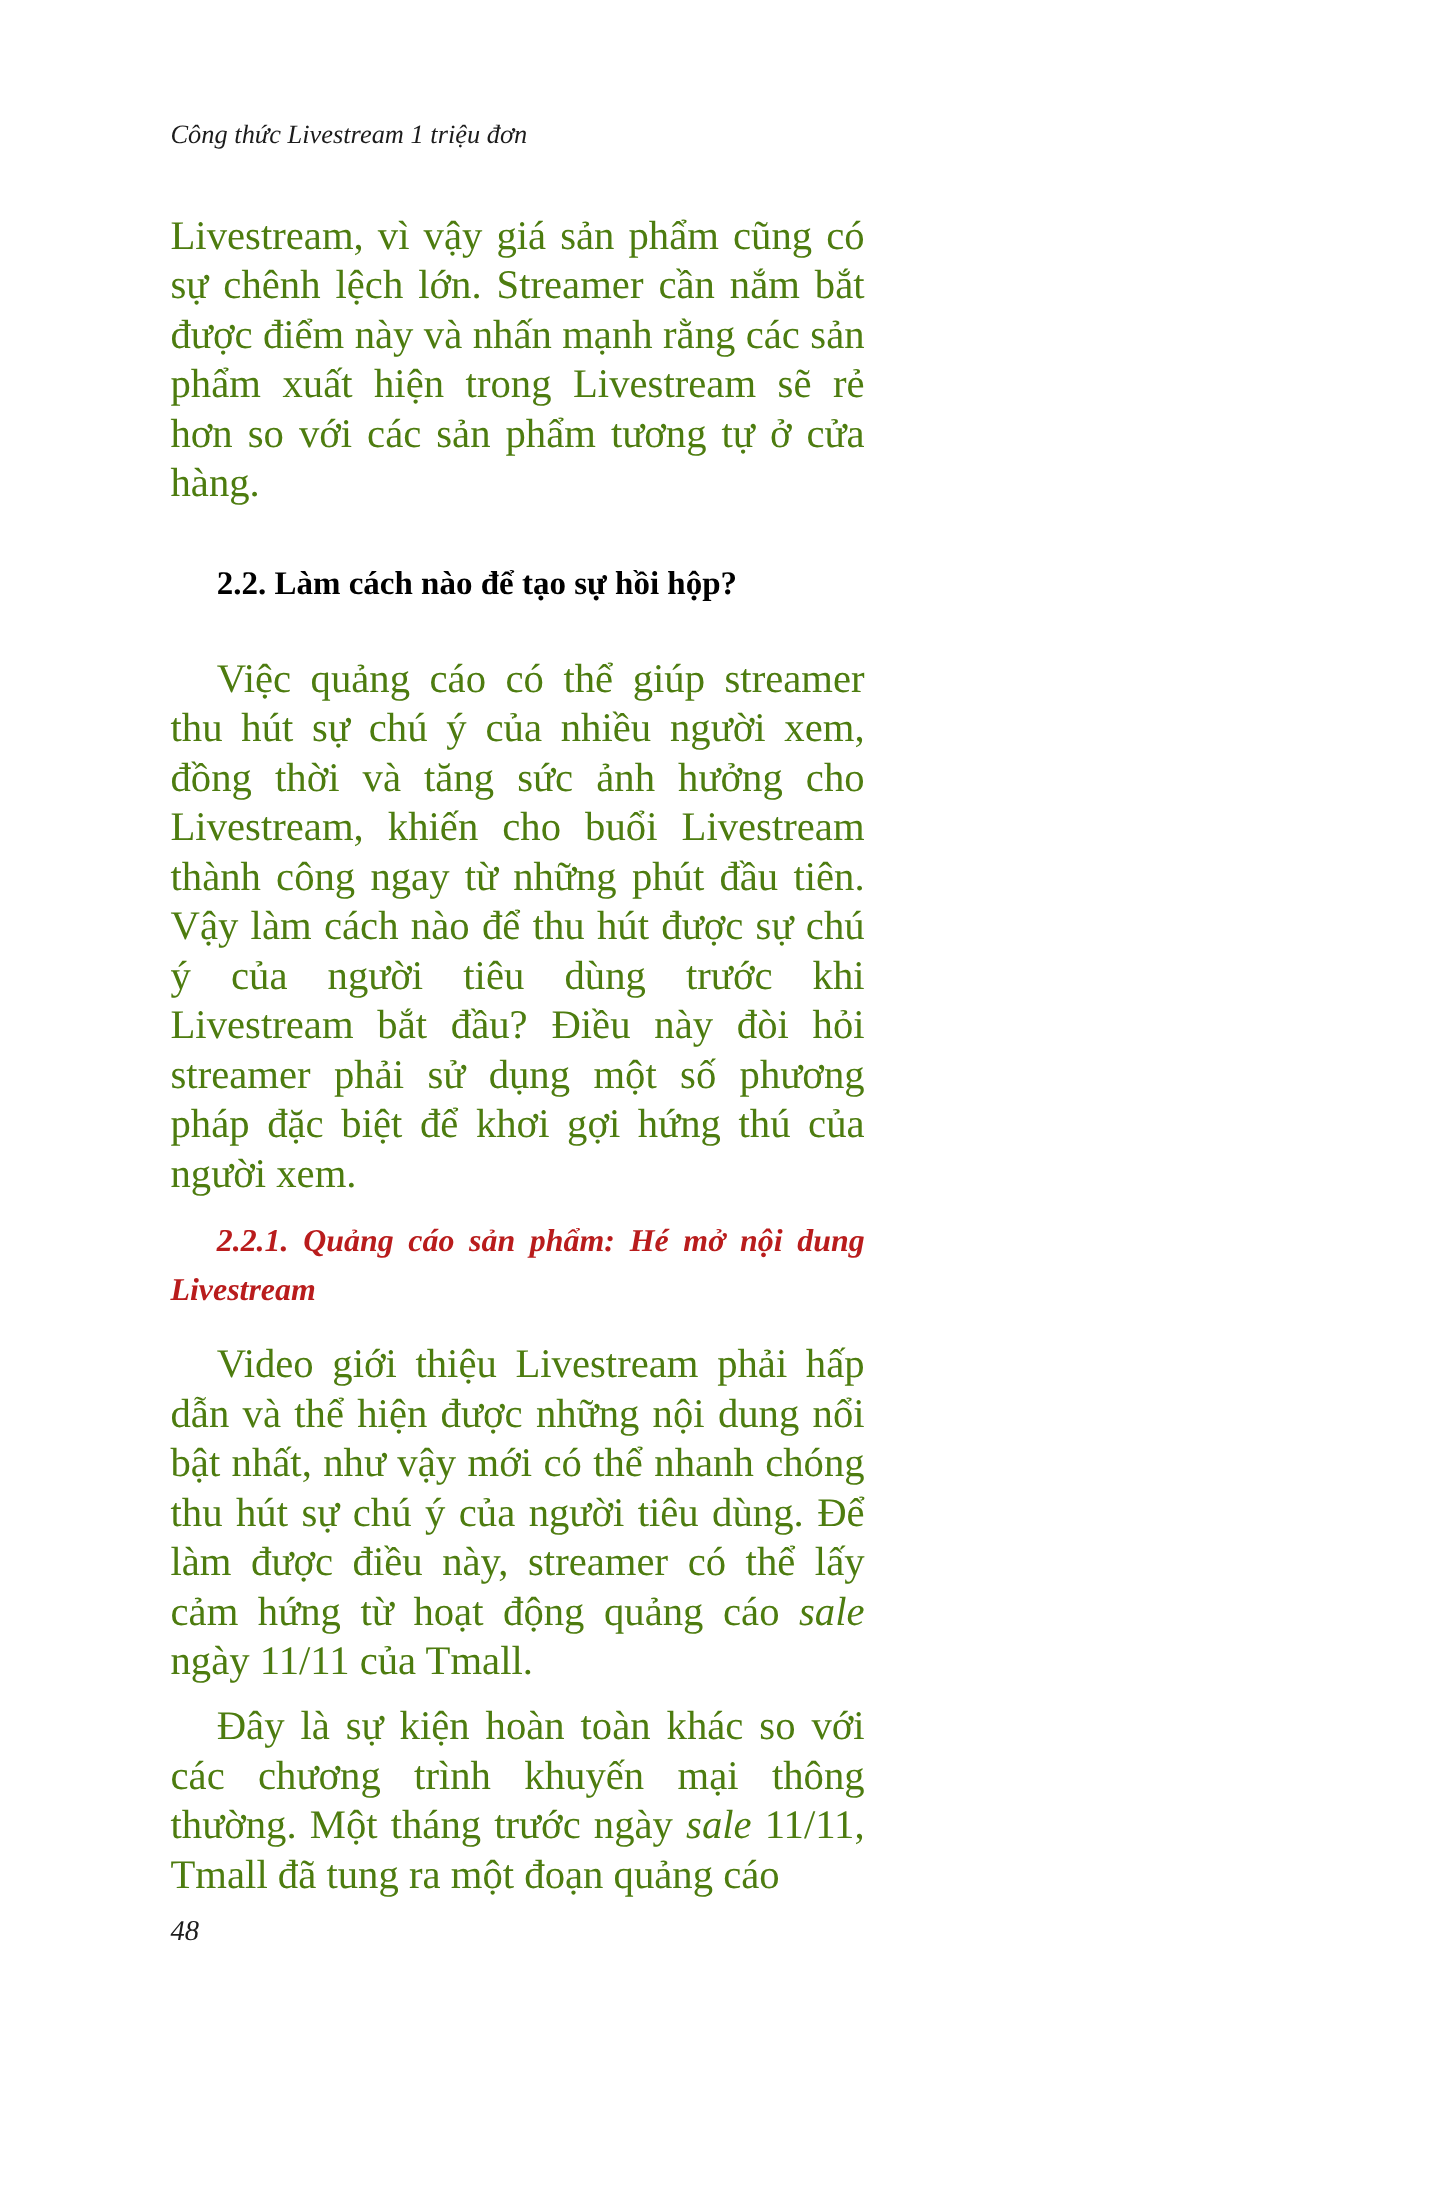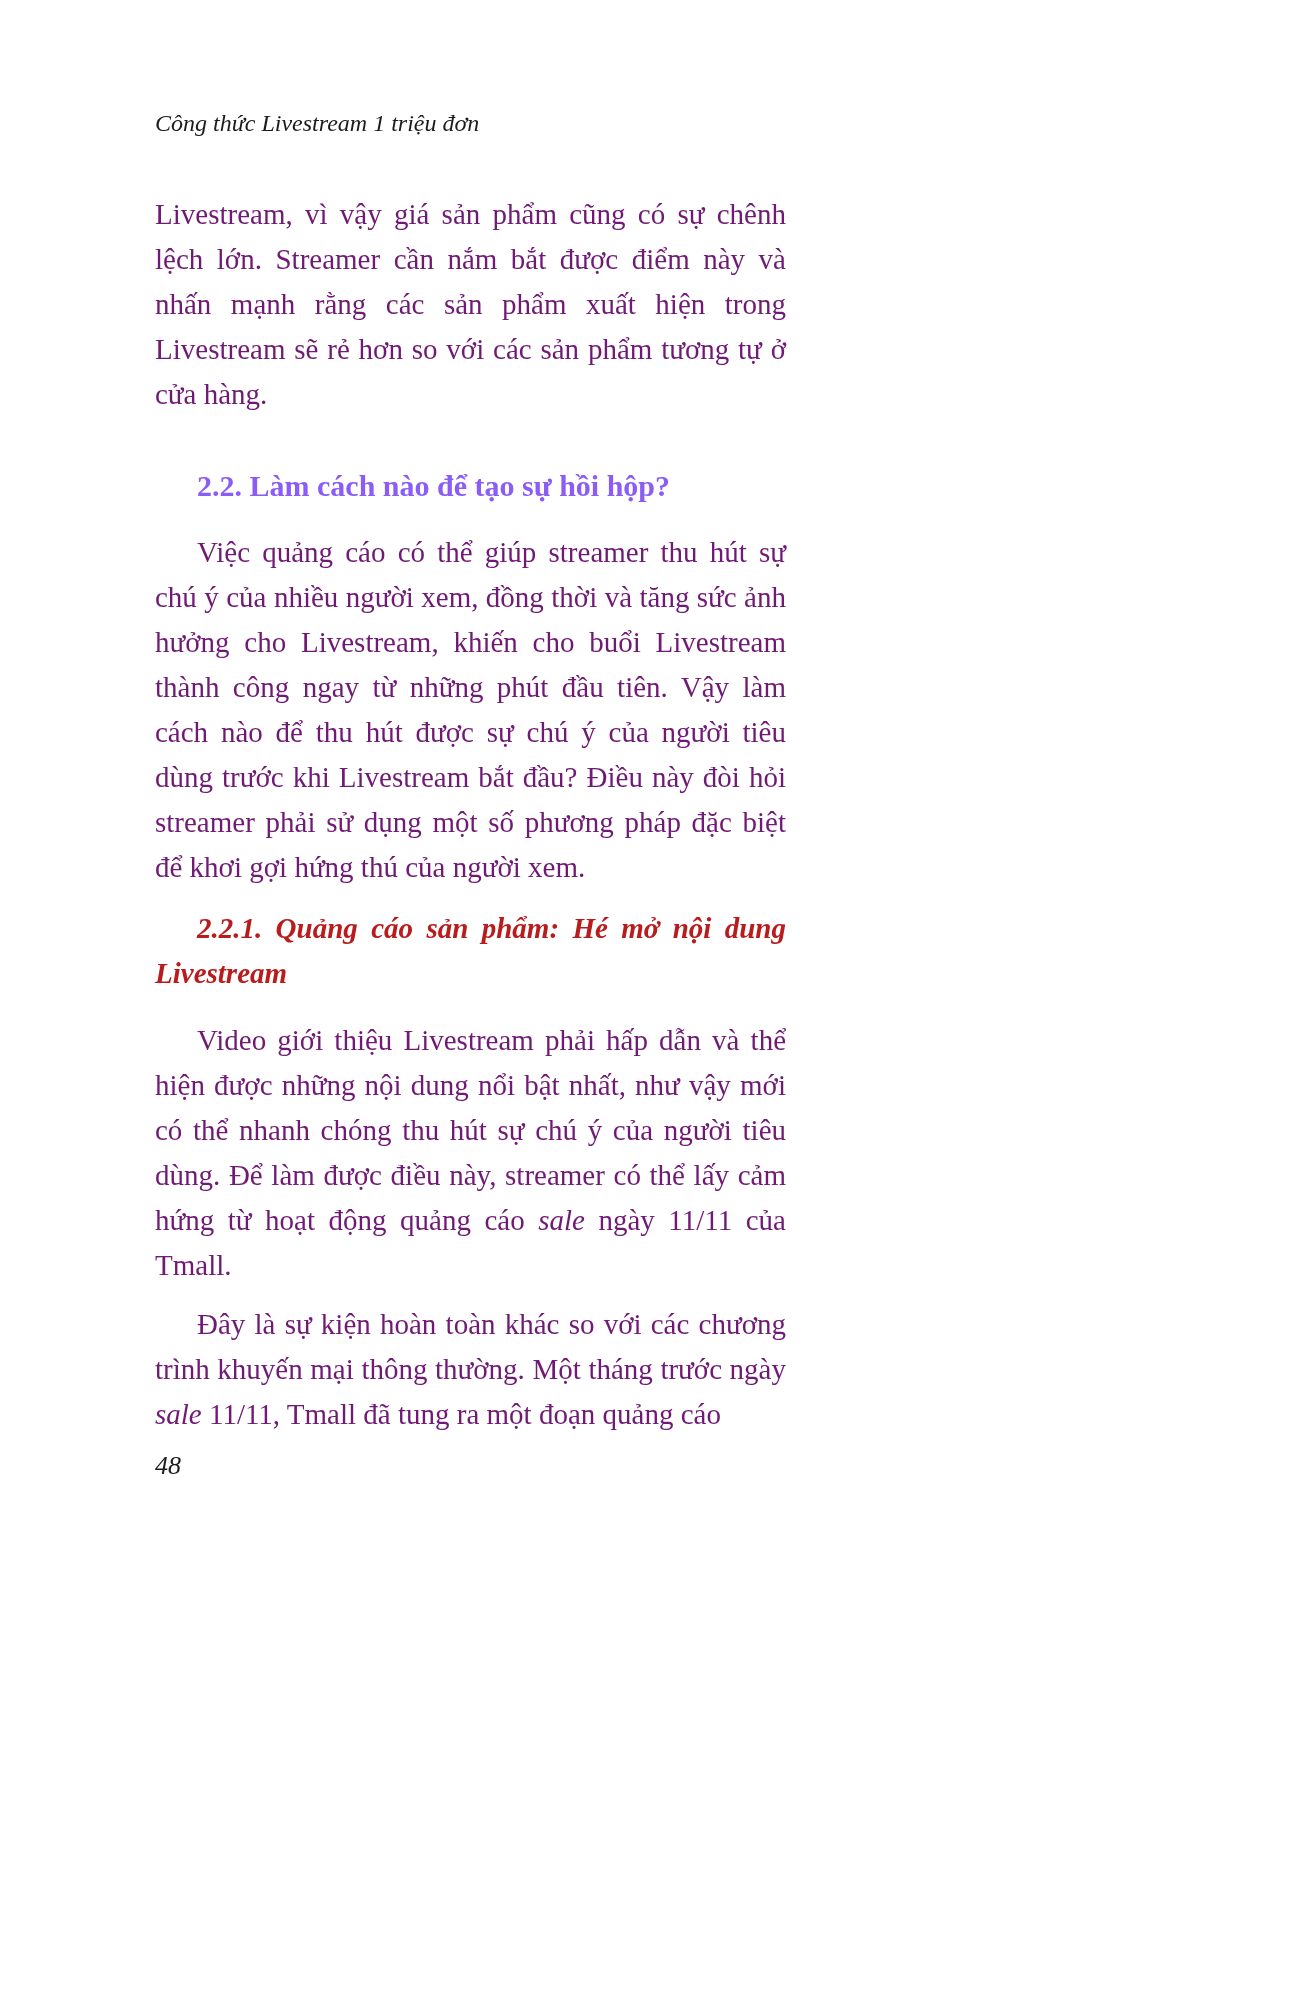--- a/index.html
+++ b/index.html
@@ -24,36 +24,36 @@
   }
   .running-header {
     font-style: italic;
     font-size: 24px;
     line-height: 30px;
     margin-bottom: 54px;
     color: #1c1c1c;
   }
   .body-para {
     margin: 0;
-    font-size: 29px;
+    font-size: 37px;
     line-height: 45px;
     text-align: justify;
     text-indent: 42px;
-    color: #701a75;
+    color: #4d7c0f;
   }
   .body-para.no-indent {
     text-indent: 0;
   }
   .section-heading {
-    margin: 46px 0 22px 0;
+    margin: 46px 0 42px 0;
     font-size: 30px;
     line-height: 45px;
     font-weight: bold;
     text-indent: 42px;
-    color: #8b5cf6;
+    color: #000000;
   }
   .sub-heading {
     margin: 16px 0 22px 0;
     font-size: 29px;
     line-height: 45px;
     font-weight: bold;
     font-style: italic;
     text-align: justify;
     text-indent: 42px;
     color: #b91c1c;

